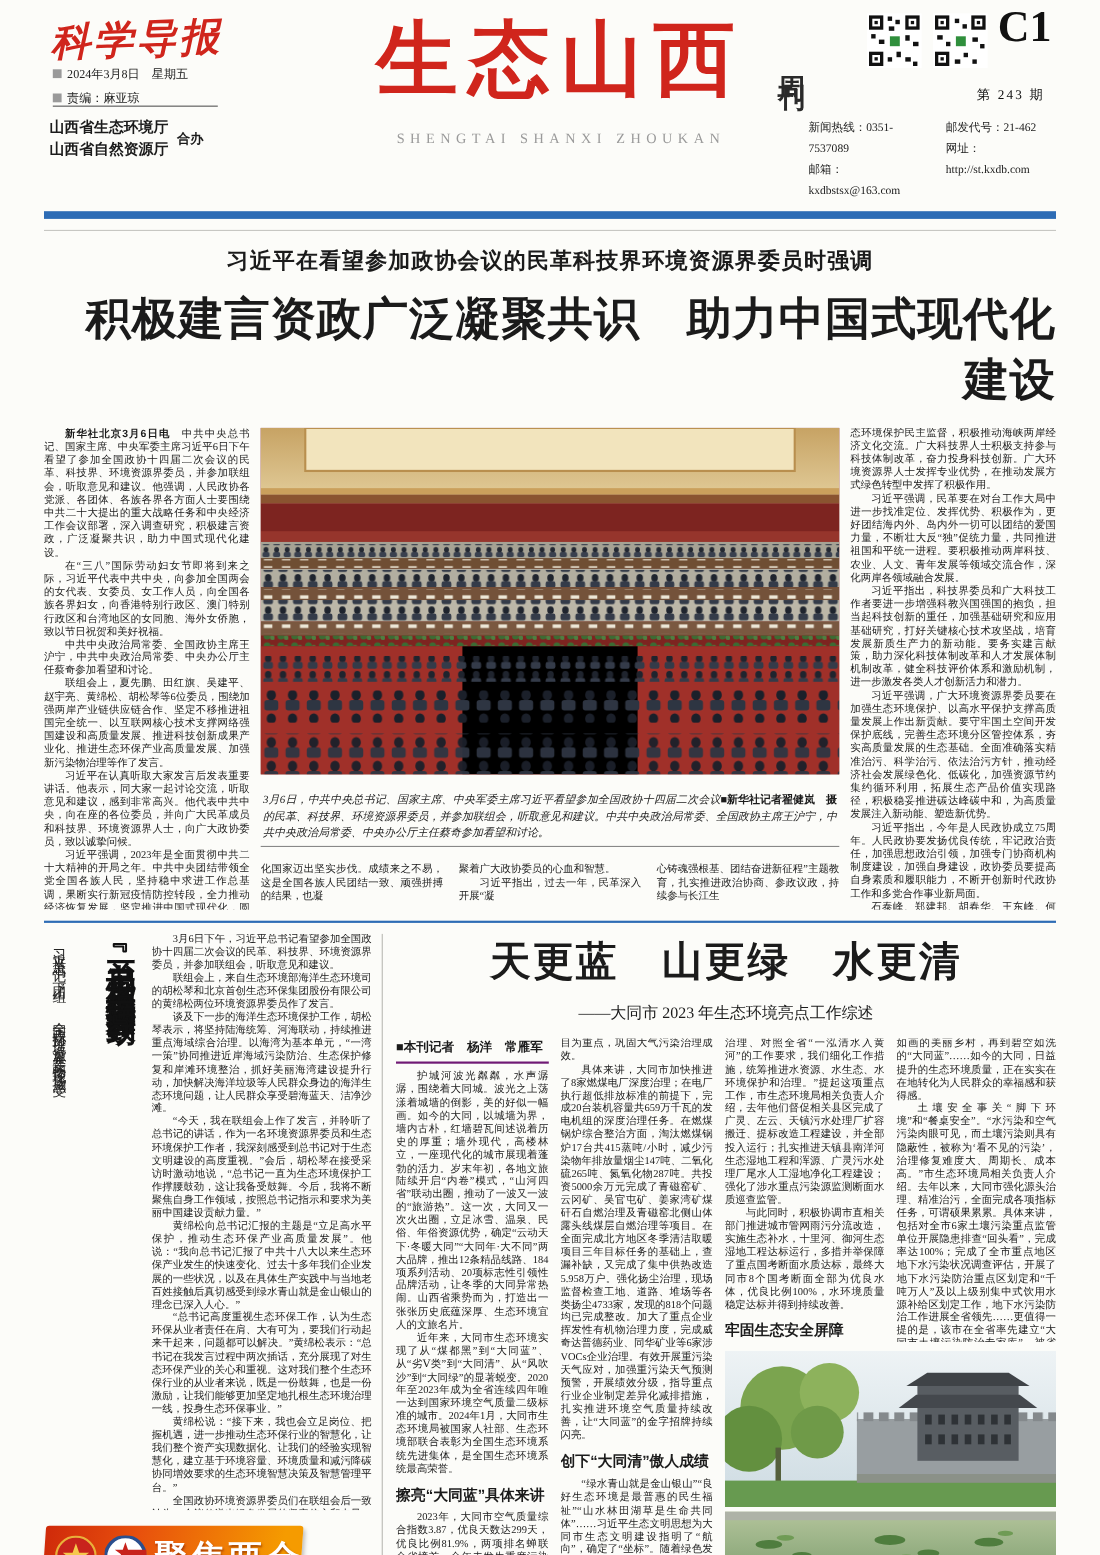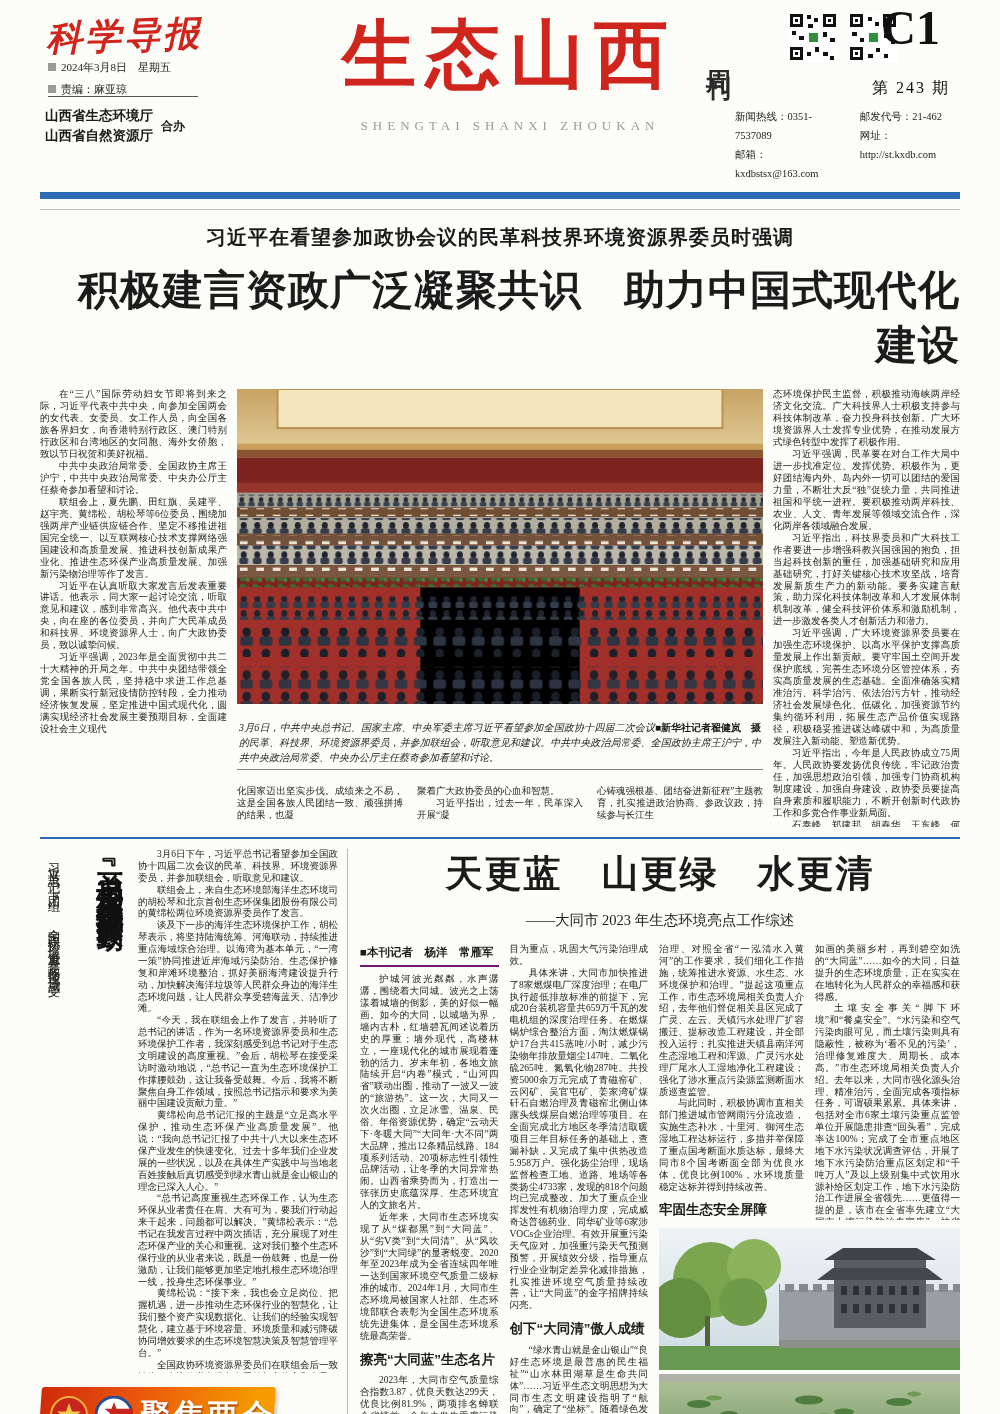--- a/index.html
+++ b/index.html
@@ -18,22 +18,22 @@
   .orgs{position:absolute;left:5px;top:106px;display:flex;align-items:center;gap:8px;}
   .orgs .names{font-size:13.5px;font-weight:700;line-height:1.5;}
   .orgs .co{font-size:12px;font-weight:700;}
   .ptitle{position:absolute;left:260px;top:18px;width:420px;text-align:center;font-size:74px;
           font-weight:900;color:#d0251c;letter-spacing:10px;line-height:1;font-family:"Liberation Serif",serif;}
   .pinyin{position:absolute;left:250px;top:118px;width:440px;text-align:center;font-size:13px;
           letter-spacing:5px;color:#9a9a9a;}
   .weekly{position:absolute;left:662px;top:50px;writing-mode:vertical-rl;font-size:25px;font-weight:600;
           letter-spacing:6px;color:#2a2a2a;}
   .qrs{position:absolute;left:748px;top:12px;display:flex;gap:10px;}
-  .c1{position:absolute;right:20px;top:0px;font-size:48px;font-weight:900;font-family:"Liberation Serif",serif;color:#111;}
-  .issue{position:absolute;right:10px;top:78px;font-size:16px;letter-spacing:2px;color:#111;}
+  .c1{position:absolute;right:4px;top:0px;font-size:40px;font-weight:900;font-family:"Liberation Serif",serif;color:#111;}
+  .issue{position:absolute;right:10px;top:78px;font-size:12px;letter-spacing:2px;color:#111;}
   .contact{position:absolute;left:695px;top:108px;display:flex;gap:18px;font-size:10.5px;color:#222;line-height:1.8;}
 
   
   .sec1{border-top:1px solid #c7c7c3;margin-top:10px;padding-top:14px;}
   .kicker{text-align:center;font-family:"Liberation Sans",sans-serif;font-weight:600;font-size:20px;letter-spacing:1px;}
   .headline{text-align:right;font-family:Liberation Serif, serif;font-weight:900;font-size:41px;
             letter-spacing:1px;margin-top:12px;}
   .deck{text-align:center;font-size:16px;margin-top:14px;letter-spacing:2px;}
   .a1row{display:flex;gap:10px;margin-top:16px;height:438px;}
   .a1col{width:187px;overflow:hidden;text-align:justify;font-size:9.5px;line-height:1.26;}
@@ -176,20 +176,21 @@
         </div>
       </div>
     </div>
 
     <div class="sec1">
       <div class="kicker">习近平在看望参加政协会议的民革科技界环境资源界委员时强调</div>
       <div class="headline">积极建言资政广泛凝聚共识　助力中国式现代化建设</div>
 
       <div class="a1row">
         <div class="a1col">
+            <p class="para"><b>新华社北京3月6日电</b>　中共中央总书记、国家主席、中央军委主席习近平6日下午看望了参加全国政协十四届二次会议的民革、科技界、环境资源界委员，并参加联组会，听取意见和建议。他强调，人民政协各党派、各团体、各族各界各方面人士要围绕中共二十大提出的重大战略任务和中央经济工作会议部署，深入调查研究，积极建言资政，广泛凝聚共识，助力中国式现代化建设。</p>
             <p class="para">在“三八”国际劳动妇女节即将到来之际，习近平代表中共中央，向参加全国两会的女代表、女委员、女工作人员，向全国各族各界妇女，向香港特别行政区、澳门特别行政区和台湾地区的女同胞、海外女侨胞，致以节日祝贺和美好祝福。</p>
             <p class="para">中共中央政治局常委、全国政协主席王沪宁，中共中央政治局常委、中央办公厅主任蔡奇参加看望和讨论。</p>
             <p class="para">联组会上，夏先鹏、田红旗、吴建平、赵宇亮、黄绵松、胡松琴等6位委员，围绕加强两岸产业链供应链合作、坚定不移推进祖国完全统一、以互联网核心技术支撑网络强国建设和高质量发展、推进科技创新成果产业化、推进生态环保产业高质量发展、加强新污染物治理等作了发言。</p>
             <p class="para">习近平在认真听取大家发言后发表重要讲话。他表示，同大家一起讨论交流，听取意见和建议，感到非常高兴。他代表中共中央，向在座的各位委员，并向广大民革成员和科技界、环境资源界人士，向广大政协委员，致以诚挚问候。</p>
             <p class="para">习近平强调，2023年是全面贯彻中共二十大精神的开局之年。中共中央团结带领全党全国各族人民，坚持稳中求进工作总基调，果断实行新冠疫情防控转段，全力推动经济恢复发展，坚定推进中国式现代化，圆满实现经济社会发展主要预期目标，全面建设社会主义现代</p>
           </div>
 
         <div class="a1center">
           <svg class="photo-frame" viewBox="0 0 545 322" width="100%" height="322" preserveAspectRatio="none">
             <defs>
@@ -307,21 +308,21 @@
 
       <div class="feature">
         <div class="ftitle">天更蓝　山更绿　水更清</div>
         <div class="fsub">——大同市 2023 年生态环境亮点工作综述</div>
         <div class="fcols">
           <div class="fcol">
             <div class="byline">■本刊记者　杨洋　常雁军</div>
             <div>
                 <p class="para">护城河波光粼粼，水声潺潺，围绕着大同城。波光之上荡漾着城墙的倒影，美的好似一幅画。如今的大同，以城墙为界，墙内古朴，红墙碧瓦间述说着历史的厚重；墙外现代，高楼林立，一座现代化的城市展现着蓬勃的活力。岁末年初，各地文旅陆续开启“内卷”模式，“山河四省”联动出圈，推动了一波又一波的“旅游热”。这一次，大同又一次火出圈，立足冰雪、温泉、民俗、年俗资源优势，确定“云动天下·冬暖大同”“大同年·大不同”两大品牌，推出12条精品线路、184项系列活动、20项标志性引领性品牌活动，让冬季的大同异常热闹。山西省乘势而为，打造出一张张历史底蕴深厚、生态环境宜人的文旅名片。</p>
                 <p class="para">近年来，大同市生态环境实现了从“煤都黑”到“大同蓝”、从“劣Ⅴ类”到“大同清”、从“风吹沙”到“大同绿”的显著蜕变。2020年至2023年成为全省连续四年唯一达到国家环境空气质量二级标准的城市。2024年1月，大同市生态环境局被国家人社部、生态环境部联合表彰为全国生态环境系统先进集体，是全国生态环境系统最高荣誉。</p>
-                <h4 class="colhead">擦亮“大同蓝”生态名片</h4>
+                <h4 class="colhead">擦亮“大同蓝”具体来讲</h4>
                 <p class="para">2023年，大同市空气质量综合指数3.87，优良天数达299天，优良比例81.9%，两项排名蝉联全省榜首，全年未发生重度污染天气。作为一座蓝天白云常伴的城市，“大同蓝”已经成为大同市的亮眼名片和金字招牌。大同市推动落实《大同市空气质量再提升2023年行动计划》各项污染治理措施，大力开展了大气环境突出问题专项整治百日攻坚执法行动、城市扬尘治理攻坚行动、控硫治污攻坚行动、臭氧污染治理攻坚四个专项行动，以电力企业深度治理、煤矸石治理、锅炉整治、挥发性有机物治理等工程项</p>
               </div>
           </div>
           <div class="fcol">
               <p class="para cont">目为重点，巩固大气污染治理成效。</p>
               <p class="para">具体来讲，大同市加快推进了8家燃煤电厂深度治理；在电厂执行超低排放标准的前提下，完成20台装机容量共659万千瓦的发电机组的深度治理任务。在燃煤锅炉综合整治方面，淘汰燃煤锅炉17台共415蒸吨/小时，减少污染物年排放量烟尘147吨、二氧化硫265吨、氮氧化物287吨。共投资5000余万元完成了青磁窑矿、云冈矿、吴官屯矿、姜家湾矿煤矸石自燃治理及青磁窑北侧山体露头线煤层自燃治理等项目。在全面完成北方地区冬季清洁取暖项目三年目标任务的基础上，查漏补缺，又完成了集中供热改造5.958万户。强化扬尘治理，现场监督检查工地、道路、堆场等各类扬尘4733家，发现的818个问题均已完成整改。加大了重点企业挥发性有机物治理力度，完成威奇达普德药业、同华矿业等6家涉VOCs企业治理。有效开展重污染天气应对，加强重污染天气预测预警，开展绩效分级，指导重点行业企业制定差异化减排措施，扎实推进环境空气质量持续改善，让“大同蓝”的金字招牌持续闪亮。</p>
               <h4 class="colhead">创下“大同清”傲人成绩</h4>
               <p class="para">“绿水青山就是金山银山”“良好生态环境是最普惠的民生福祉”“山水林田湖草是生命共同体”……习近平生态文明思想为大同市生态文明建设指明了“航向”，确定了“坐标”。随着绿色发展的理念日益深入人心，我市坚持制度护航，广泛凝聚合力，蓝天保卫战、碧水保卫战、净土保卫战等持续发力，全市生态环境得到有力保护和修复。</p>
             </div>
           <div class="fright">

